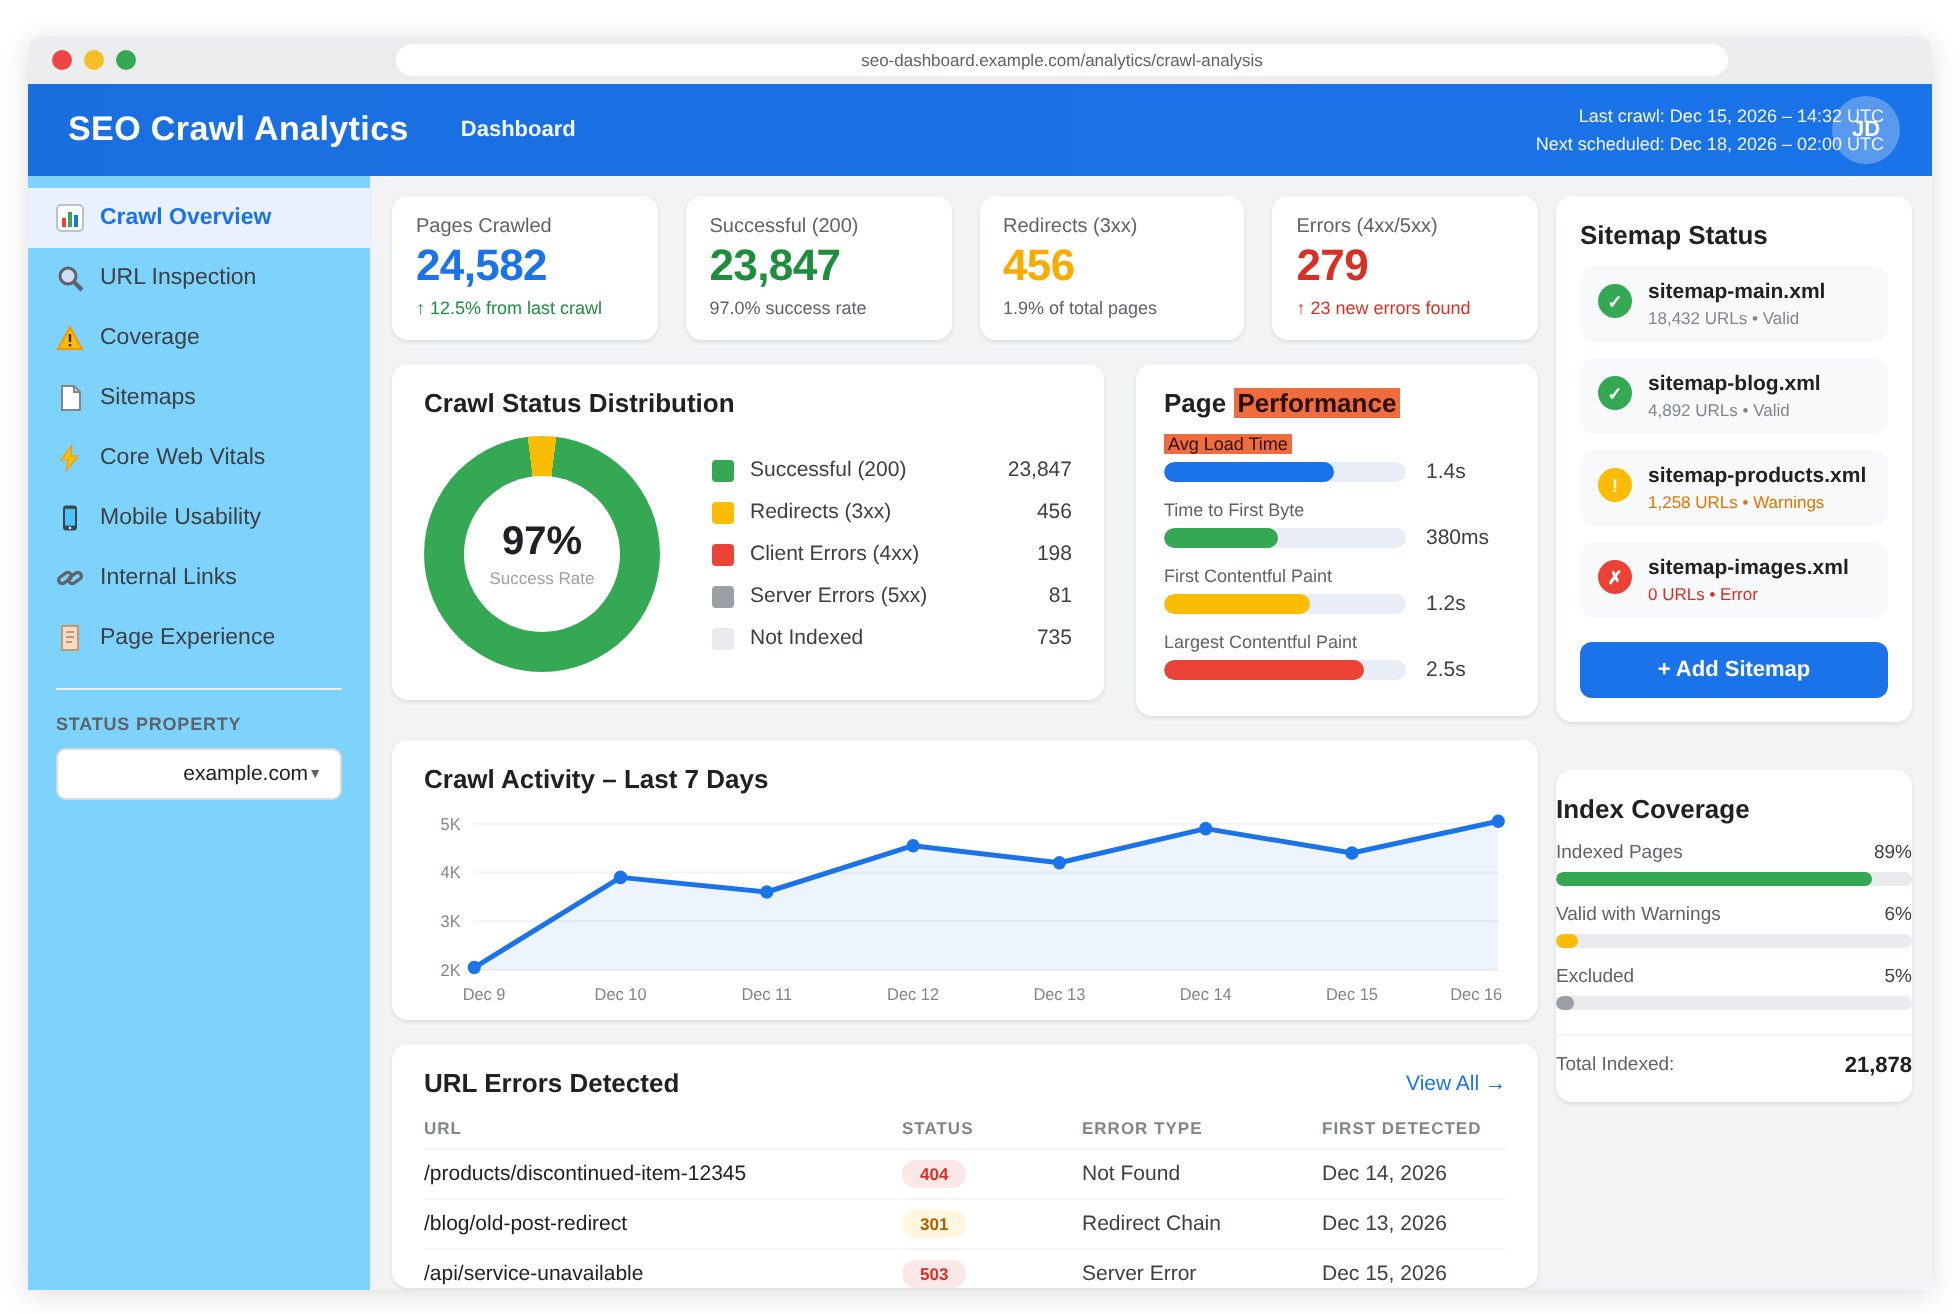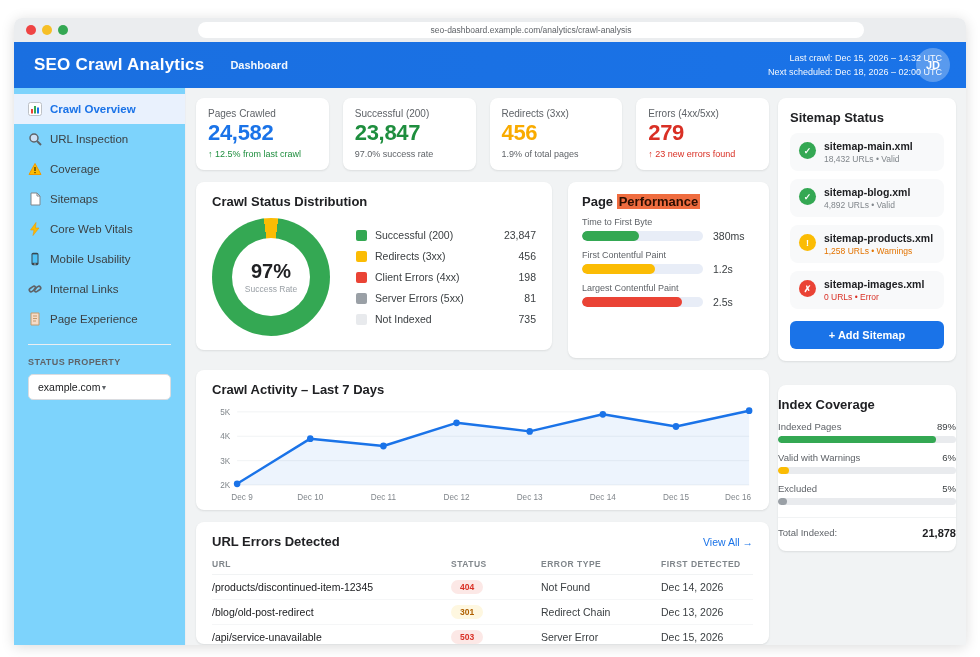--- a/index.html
+++ b/index.html
@@ -31,21 +31,21 @@
   .content { flex:1; display:flex; min-height:0; }
 
   
   .sidebar { width:172px; background:#7dd3fc; border-right:1px solid #eceef1; padding-top:6px; flex:0 0 auto; }
   .side-item { display:flex; align-items:center; gap:8px; padding:8px 14px; font-size:11.5px; color:#3c4043; cursor:pointer; }
   .side-item .ic { width:14px; height:14px; flex:0 0 auto; display:flex; }
   .side-item.active { background:#e9f1fd; color:#1a73e8; font-weight:bold; }
   .side-divider { border-top:1px solid #eceef1; margin:10px 14px 12px; }
   .prop-label { font-size:9px; letter-spacing:.4px; color:#5f6368; font-weight:bold; padding:0 14px 7px; }
   .prop-select { margin:0 14px; height:26px; border:1px solid #dadce0; border-radius:5px; background:#fff;
-    display:flex; align-items:center; justify-content:flex-start; padding:0 9px; font-size:10.5px; color:#202124; cursor:pointer; }
+    display:flex; align-items:center; justify-content:flex-end; padding:0 9px; font-size:10.5px; color:#202124; cursor:pointer; }
   .prop-select .caret { font-size:7px; color:#5f6368; }
 
   
   .main { flex:1; background:#f1f3f4; padding:10px; display:grid; grid-template-columns:1fr 178px; gap:9px;
     align-content:start; overflow:hidden; }
   .card { background:#fff; border-radius:8px; box-shadow:0 1px 2px rgba(60,64,67,.12); }
   .card-title { font-size:13px; font-weight:bold; color:#202124; }
 
   .main-col { display:flex; flex-direction:column; gap:12px; }
   .right-col { display:flex; flex-direction:column; gap:12px; }
@@ -307,20 +307,29 @@
                     <span class="sq sq-light"></span>
                     <span>Not Indexed</span>
                     <span class="legend-val">735</span>
                   </div>
               </div>
             </div>
           </div>
 
           <div class="card perf-card">
             <div class="card-title"><span>Page</span> <span class="hl">Performance</span></div>
+            <div class="perf-metric">
+              <div class="perf-label"><span class="hl">Avg Load Time</span></div>
+              <div class="perf-line">
+                  <div class="perf-track">
+                    <div class="perf-fill f-blue" style="width: 70%;"></div>
+                  </div>
+                  <div class="perf-val">1.4s</div>
+                </div>
+            </div>
             <div class="perf-metric">
               <div class="perf-label">Time to First Byte</div>
               <div class="perf-line">
                   <div class="perf-track">
                     <div class="perf-fill f-green" style="width: 47%;"></div>
                   </div>
                   <div class="perf-val">380ms</div>
                 </div>
             </div>
             <div class="perf-metric">

